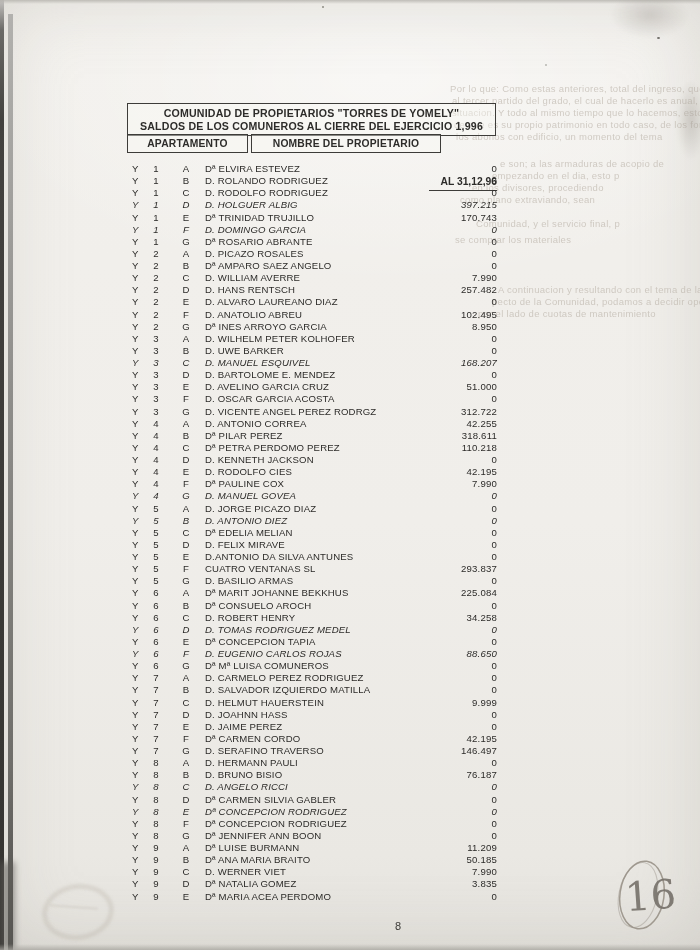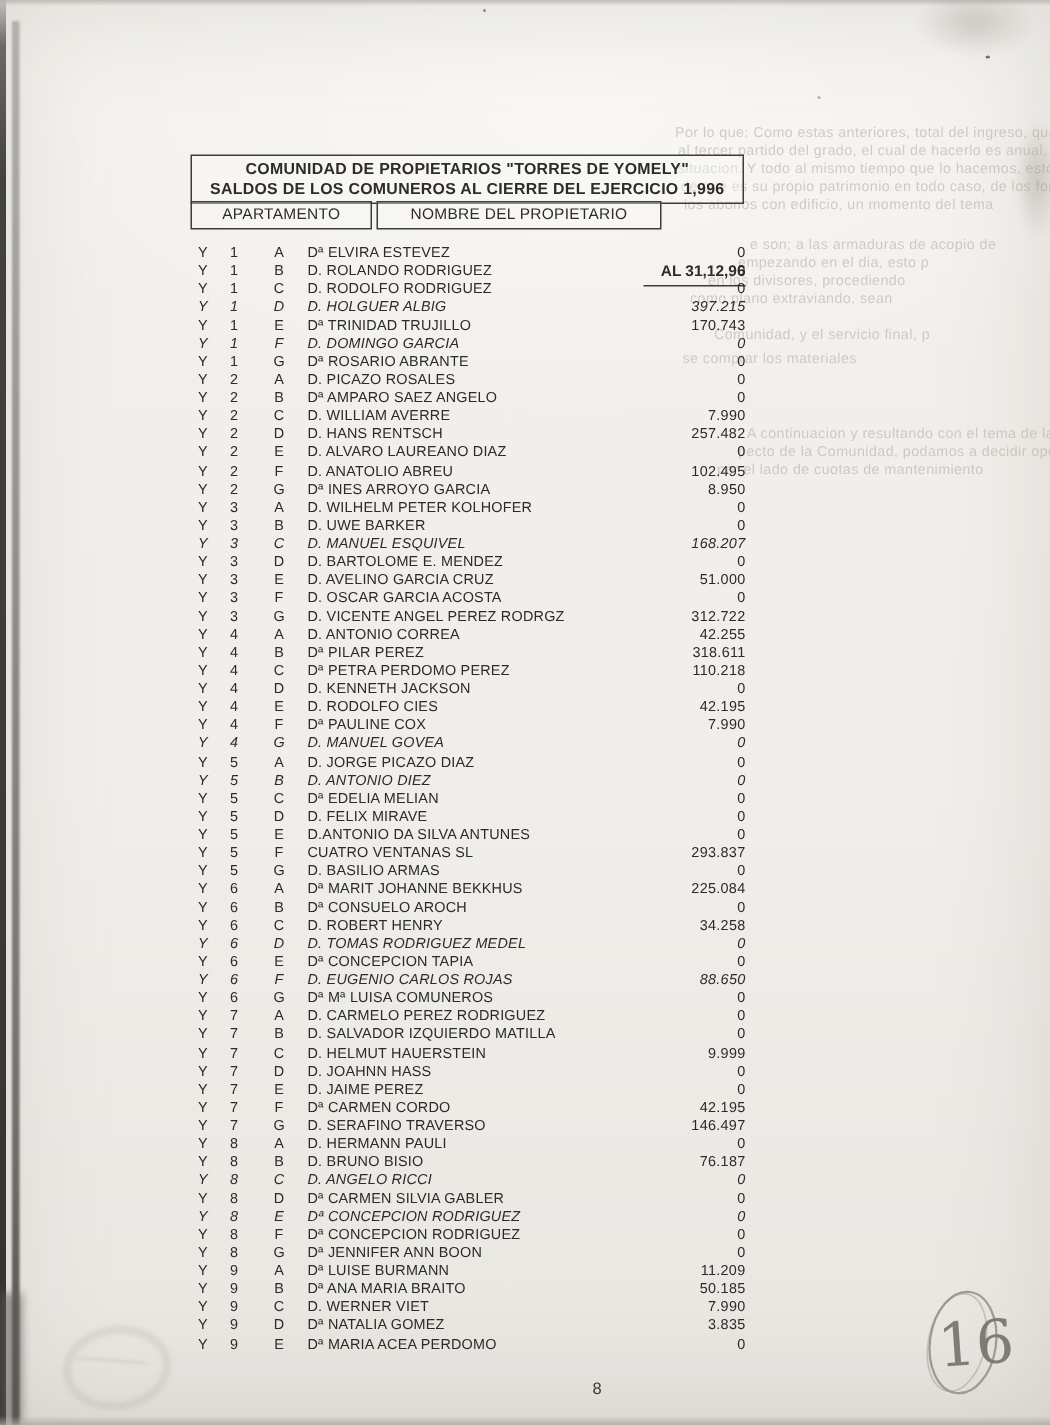--- a/index.html
+++ b/index.html
@@ -53,21 +53,21 @@
   .title-box{
     position:absolute;left:127px;top:103px;width:367px;height:31px;
     border:1.3px solid #3d3c39;
     display:flex;flex-direction:column;justify-content:center;align-items:center;
     background:rgba(250,249,246,.4);
   }
   .title-line{font-size:10.6px;font-weight:700;color:#2d2c2a;letter-spacing:.2px;
     white-space:nowrap;line-height:13px;}
   .colhead{position:absolute;top:134px;height:17px;border:1.3px solid #3d3c39;
     display:flex;align-items:center;justify-content:center;
-    font-size:10.3px;font-weight:400;color:#2d2c2a;letter-spacing:.2px;background:rgba(250,249,246,.4);}
+    font-size:10.3px;font-weight:700;color:#2d2c2a;letter-spacing:.2px;background:rgba(250,249,246,.4);}
   .colhead-apartment{left:127px;width:119px;}
   .colhead-owner{left:251px;width:188px;}
   .colhead-balance{
     position:absolute;left:429px;top:134px;width:68px;height:16px;
     border-bottom:1.3px solid #3d3c39;
     font-size:10.3px;font-weight:700;color:#2d2c2a;text-align:right;
     line-height:15px;white-space:nowrap;margin-top:40px;}
 
   
   .tbody{position:absolute;left:127px;top:163px;width:370px;}

